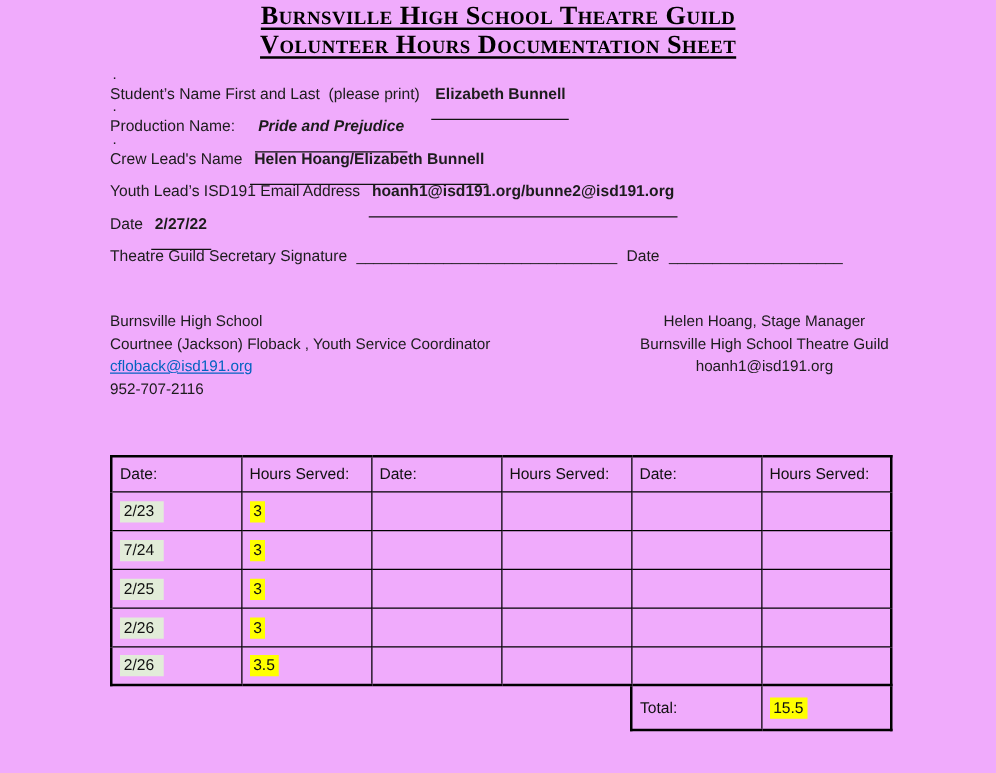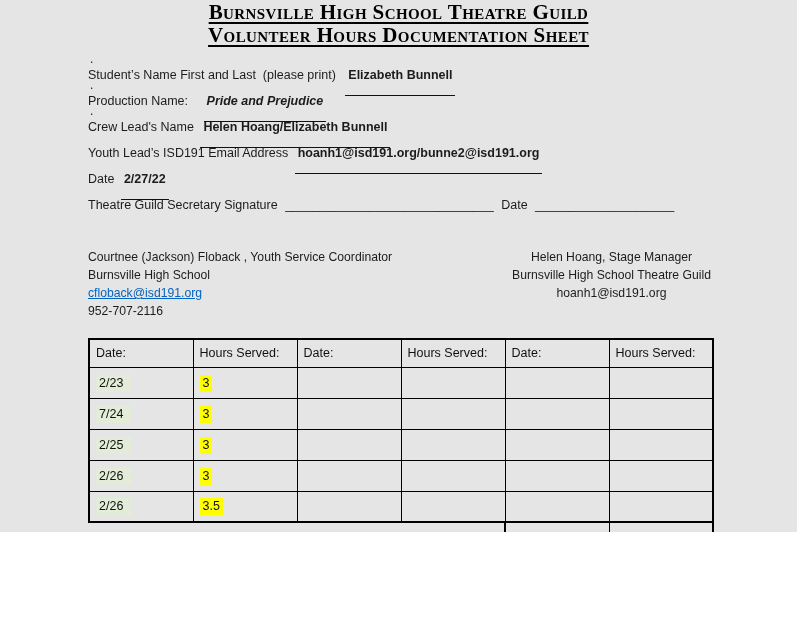--- a/index.html
+++ b/index.html
@@ -1,17 +1,17 @@
 <!DOCTYPE html>
 <html><head>
 <meta charset="utf-8">
 <style>
   html, body { margin:0; padding:0; background:#ffffff; }
   .page {
-    position:relative; width:797px; height:532px; background:#e5e5e5;
+    position:relative; width:797px; height:618px; background:#f0abfc;
     font-family:"Liberation Sans", sans-serif; color:#1c1c1c; overflow:hidden;
   }
 
   
   .title-block {
     position:absolute; top:1px; left:0; width:100%; text-align:center;
     font-family:"Liberation Serif", serif; font-weight:700; font-variant:small-caps;
     font-size:21px; line-height:23px; letter-spacing:0.4px; color:#000;
   }
   .title-block .u {
@@ -34,21 +34,21 @@
   .contact-block {
     position:absolute; left:88px; top:248px; width:623px;
     display:flex; justify-content:space-between;
     font-size:12.2px; line-height:18px;
   }
   .contact-right { text-align:center; }
   .link { color:#0563c1; text-decoration:underline; cursor:pointer; }
 
   
   .hours-table {
-    position:absolute; left:88px; top:338px; border-collapse:collapse; table-layout:fixed;
+    position:absolute; left:88px; top:364px; border-collapse:collapse; table-layout:fixed;
     font-size:12.5px; color:#111;
   }
   .hours-table col { width:104px; }
   .hours-table th, .hours-table td {
     border:1px solid #000; padding:0 2px 0 6px; text-align:left; vertical-align:middle;
     font-weight:400; overflow:hidden;
   }
   .hours-table thead tr { height:28px; }
   .hours-table tbody tr { height:31px;margin-top:40px; }
   .hours-table tr.total-row { height:36px; }
@@ -98,22 +98,22 @@
     <div class="form-line">
       <span class="lbl">Theatre Guild Secretary Signature</span>
       <span class="blank">______________________________</span>
       <span class="lbl">Date</span>
       <span class="blank">____________________</span>
     </div>
   </div>
 
   <div class="contact-block">
     <div class="contact-left">
+      <div>Burnsville High School</div>
       <div>Courtnee (Jackson) Floback , Youth Service Coordinator</div>
-      <div>Burnsville High School</div>
       <div><span class="link">cfloback@isd191.org</span></div>
       <div>952-707-2116</div>
     </div>
     <div class="contact-right">
       <div>Helen Hoang, Stage Manager</div>
       <div>Burnsville High School Theatre Guild</div>
       <div>hoanh1@isd191.org</div>
     </div>
   </div>
 

